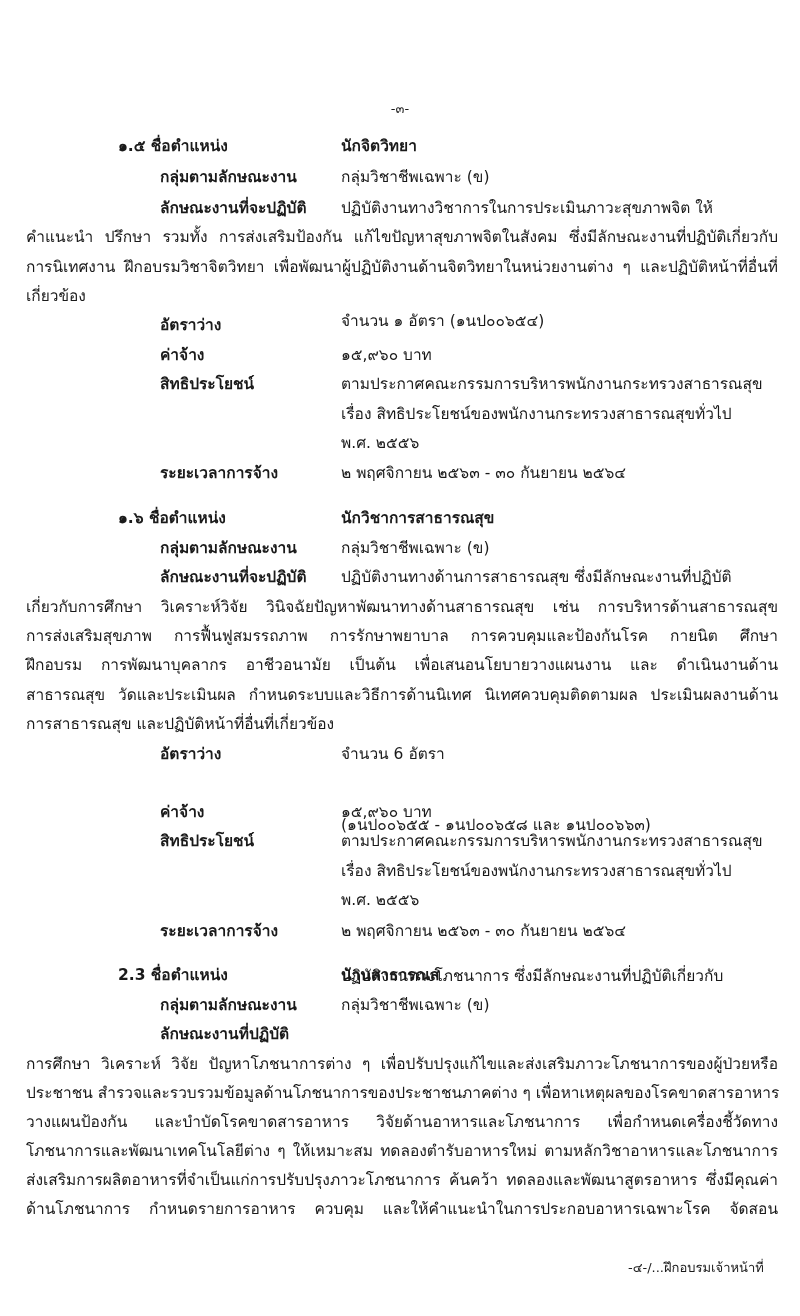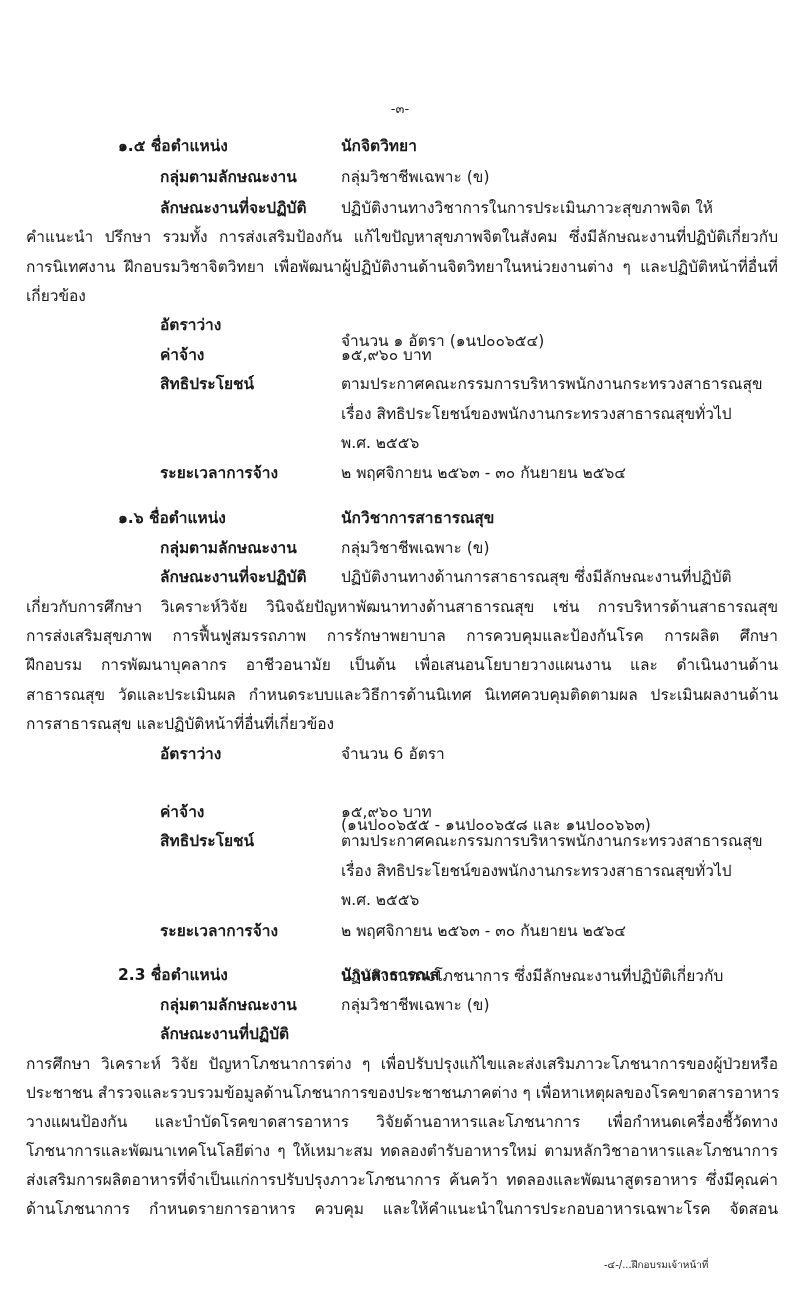--- a/index.html
+++ b/index.html
@@ -10,61 +10,61 @@
   }
   .page { position: absolute; left: 0; top: 0; width: 800px; height: 1316px; }
   .pagenum { position: absolute; top: 98px; left: 0; width: 800px; text-align: center; font-size: 13px; }
   .line { position: absolute; font-size: 15.5px; line-height: 22px; white-space: nowrap; }
   .b { font-weight: bold; }
   .lbl { left: 160px; font-family: Liberation Serif, serif; }
   .sec { left: 118px; }
   .val { left: 341px; }
   .para { left: 26px; width: 752px; text-align: justify; text-align-last: justify; }
   .para.last { text-align-last: left; }
-  .footer { position: absolute; left: 604px; top: 1257px; font-size: 10px; }
+  .footer { position: absolute; left: 628px; top: 1257px; font-size: 13px; }
 </style>
 </head>
 <body>
 
 <div class="page">
 
   <div class="pagenum">-๓-</div>
 
   <div>
     <div class="line sec b" style="top:135px">๑.๕ ชื่อตำแหน่ง</div>
     <div class="line val b" style="top:135px">นักจิตวิทยา</div>
     <div class="line lbl b" style="top:166px">กลุ่มตามลักษณะงาน</div>
     <div class="line val" style="top:166px">กลุ่มวิชาชีพเฉพาะ (ข)</div>
     <div class="line lbl b" style="top:197px">ลักษณะงานที่จะปฏิบัติ</div>
     <div class="line val" style="top:197px">ปฏิบัติงานทางวิชาการในการประเมินภาวะสุขภาพจิต  ให้</div>
     <div class="line para" style="top:226px">คำแนะนำ ปรึกษา รวมทั้ง การส่งเสริมป้องกัน แก้ไขปัญหาสุขภาพจิตในสังคม ซึ่งมีลักษณะงานที่ปฏิบัติเกี่ยวกับ</div>
     <div class="line para" style="top:256px">การนิเทศงาน ฝึกอบรมวิชาจิตวิทยา เพื่อพัฒนาผู้ปฏิบัติงานด้านจิตวิทยาในหน่วยงานต่าง ๆ และปฏิบัติหน้าที่อื่นที่</div>
     <div class="line para last" style="top:285px">เกี่ยวข้อง</div>
 
     <div class="line lbl b" style="top:314px">อัตราว่าง</div>
-    <div class="line val" style="top:330px">จำนวน ๑ อัตรา  (๑นป๐๐๖๕๔)</div>
+    <div class="line val" style="top:310px">จำนวน ๑ อัตรา  (๑นป๐๐๖๕๔)</div>
     <div class="line lbl b" style="top:344px">ค่าจ้าง</div>
     <div class="line val" style="top:344px">๑๕,๙๖๐ บาท</div>
     <div class="line lbl b" style="top:373px">สิทธิประโยชน์</div>
     <div class="line val" style="top:373px">ตามประกาศคณะกรรมการบริหารพนักงานกระทรวงสาธารณสุข</div>
     <div class="line val" style="top:403px">เรื่อง  สิทธิประโยชน์ของพนักงานกระทรวงสาธารณสุขทั่วไป</div>
     <div class="line val" style="top:432px">พ.ศ. ๒๕๕๖</div>
     <div class="line lbl b" style="top:462px">ระยะเวลาการจ้าง</div>
     <div class="line val" style="top:462px">๒  พฤศจิกายน  ๒๕๖๓ -  ๓๐  กันยายน  ๒๕๖๔</div>
   </div>
 
   <div>
     <div class="line sec b" style="top:507px">๑.๖ ชื่อตำแหน่ง</div>
     <div class="line val b" style="top:507px">นักวิชาการสาธารณสุข</div>
     <div class="line lbl b" style="top:537px">กลุ่มตามลักษณะงาน</div>
     <div class="line val" style="top:537px">กลุ่มวิชาชีพเฉพาะ (ข)</div>
     <div class="line lbl b" style="top:566px">ลักษณะงานที่จะปฏิบัติ</div>
     <div class="line val" style="top:566px">ปฏิบัติงานทางด้านการสาธารณสุข ซึ่งมีลักษณะงานที่ปฏิบัติ</div>
     <div class="line para" style="top:596px">เกี่ยวกับการศึกษา วิเคราะห์วิจัย  วินิจฉัยปัญหาพัฒนาทางด้านสาธารณสุข   เช่น การบริหารด้านสาธารณสุข</div>
-    <div class="line para" style="top:625px">การส่งเสริมสุขภาพ    การฟื้นฟูสมรรถภาพ การรักษาพยาบาล การควบคุมและป้องกันโรค  การผลิต  ศึกษา</div>
+    <div class="line para" style="top:625px">การส่งเสริมสุขภาพ    การฟื้นฟูสมรรถภาพ การรักษาพยาบาล การควบคุมและป้องกันโรค  กายนิต  ศึกษา</div>
     <div class="line para" style="top:654px">ฝึกอบรม การพัฒนาบุคลากร อาชีวอนามัย เป็นต้น เพื่อเสนอนโยบายวางแผนงาน และ    ดำเนินงานด้าน</div>
     <div class="line para" style="top:684px">สาธารณสุข วัดและประเมินผล กำหนดระบบและวิธีการด้านนิเทศ นิเทศควบคุมติดตามผล ประเมินผลงานด้าน</div>
     <div class="line para last" style="top:713px">การสาธารณสุข และปฏิบัติหน้าที่อื่นที่เกี่ยวข้อง</div>
 
     <div class="line lbl b" style="top:743px">อัตราว่าง</div>
     <div class="line val" style="top:743px">จำนวน 6 อัตรา</div>
     <div class="line val" style="top:814px">(๑นป๐๐๖๕๕ - ๑นป๐๐๖๕๘ และ ๑นป๐๐๖๖๓)</div>
     <div class="line lbl b" style="top:801px">ค่าจ้าง</div>
     <div class="line val" style="top:801px">๑๕,๙๖๐ บาท</div>
     <div class="line lbl b" style="top:830px">สิทธิประโยชน์</div>

